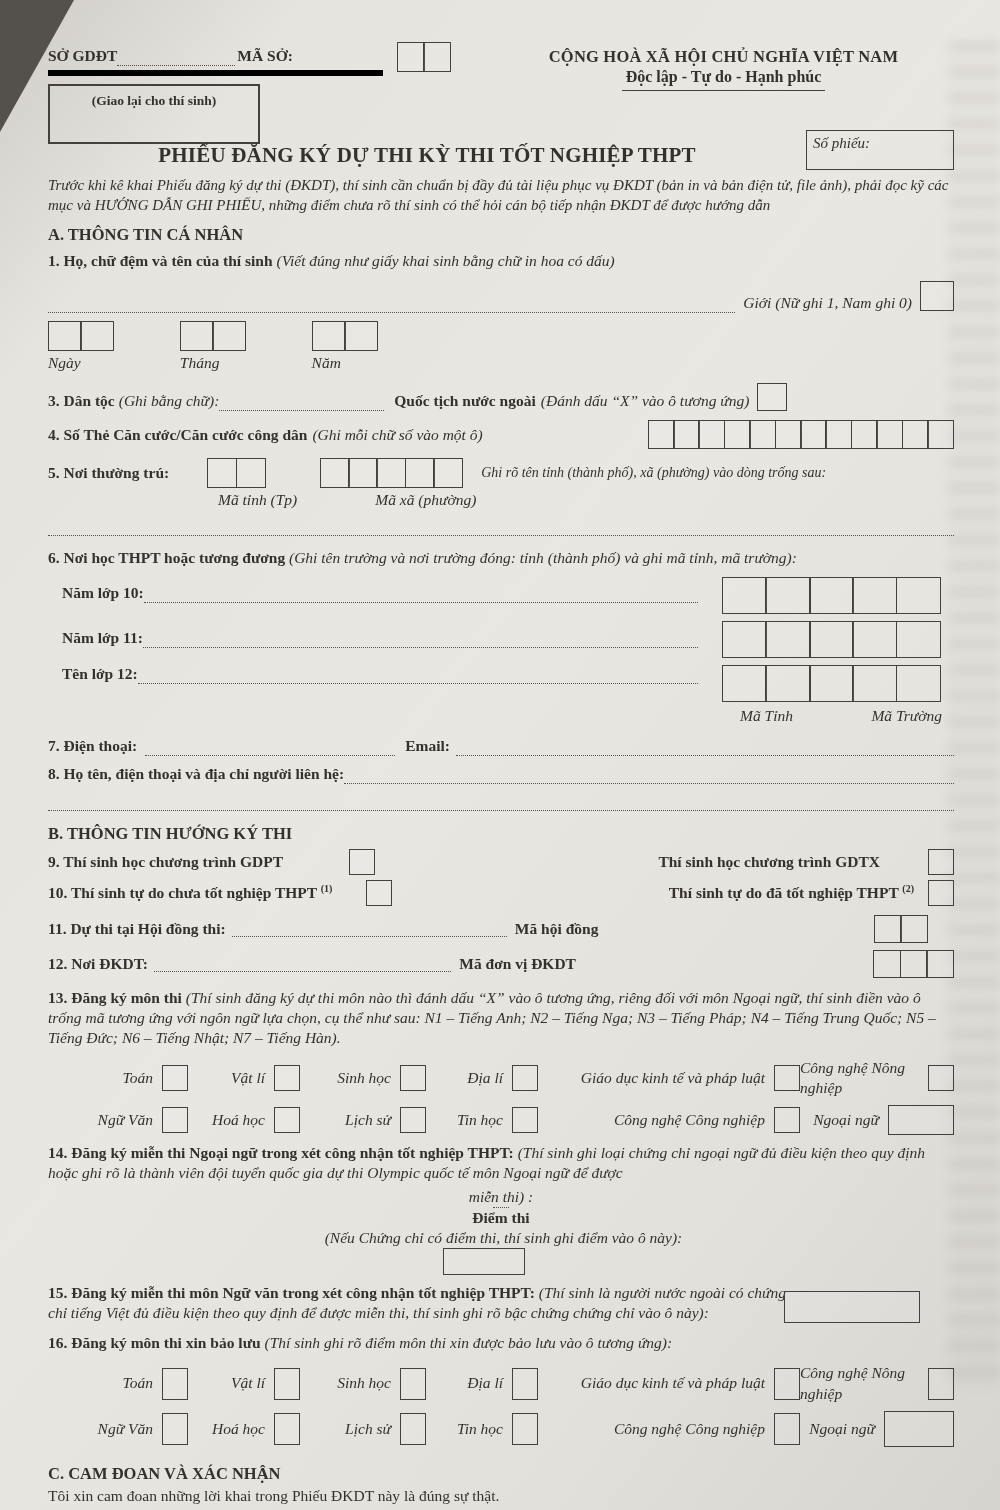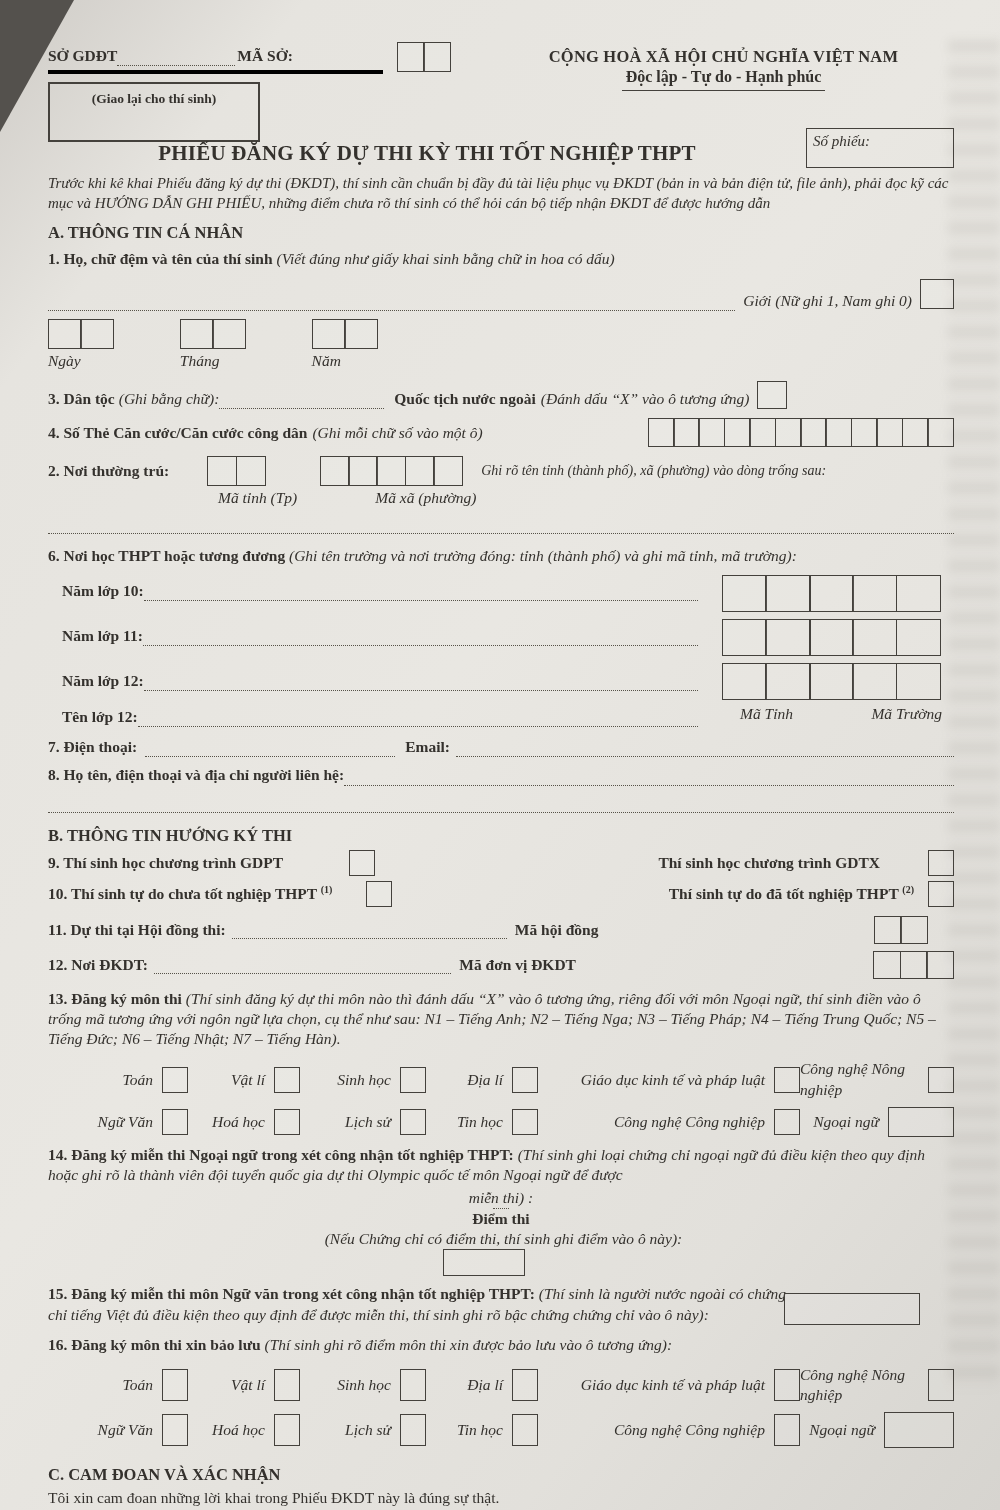--- a/index.html
+++ b/index.html
@@ -28,21 +28,21 @@
   .join .bx + .bx{margin-left:-1.6px;}
   .bx.s2{width:34px;height:30px;}
   .bx.g6{width:45px;height:37px;}
   .bx.wide{width:66px;height:30px;}
   .bx.score{width:82px;height:27px;}
   .bx.lang15{width:136px;height:32px;}
   sup{font-size:10px;}
   
   .hdr{display:flex;align-items:flex-start;}
   .hdr-left{width:445px;}
-  .hdr-line1{display:flex;align-items:flex-end;border-bottom:4px solid #000000;padding-bottom:4px;width:335px;float:left;}
+  .hdr-line1{display:flex;align-items:flex-end;border-bottom:6px solid #000000;padding-bottom:4px;width:335px;float:left;}
   .nat{flex:1;text-align:center;}
   .nat .l1{font-weight:bold;font-size:16.5px;letter-spacing:.2px;}
   .nat .l2{font-weight:bold;font-size:16px;border-bottom:1.8px solid #44413c;display:inline-block;padding:0 4px 2px;}
   .giaolai{border:2px solid #44413c;width:208px;height:56px;display:flex;justify-content:center;margin-top:8px;}
   .giaolai span{font-weight:bold;font-size:13.5px;padding-top:6px;}
   .titlebar{display:flex;align-items:flex-start;margin-top:-28px;}
   .title{flex:1;text-align:center;font-weight:bold;font-size:21px;padding:26px 10px 0 10px;letter-spacing:.2px;}
   .sophieu{border:1.8px solid #44413c;width:148px;height:40px;font-style:italic;font-size:15px;padding:3px 6px;box-sizing:border-box;margin-top:14px;}
   .intro{font-style:italic;margin-top:6px;font-size:15px;line-height:1.32;}
   .sec-title{font-weight:bold;font-size:16.5px;margin-top:8px;}
@@ -172,21 +172,21 @@
         <span class="bx" style="width:27px;height:29px;"></span>
         <span class="bx" style="width:27px;height:29px;"></span>
         <span class="bx" style="width:27px;height:29px;"></span>
         <span class="bx" style="width:27px;height:29px;"></span>
         <span class="bx" style="width:27px;height:29px;"></span>
     </div>
   </div>
 
   <div class="item" style="margin-top:9px;">
     <div class="rowc">
-      <span class="lbl">2. Nơi thường trú:</span>
+      <span class="lbl">5. Nơi thường trú:</span>
       <div class="join" style="margin-left:38px;">
         <span class="bx" style="width:30px;height:30px;"></span>
           <span class="bx" style="width:30px;height:30px;"></span>
       </div>
       <div class="join" style="margin-left:54px;">
         <span class="bx" style="width:30px;height:30px;"></span>
           <span class="bx" style="width:30px;height:30px;"></span>
           <span class="bx" style="width:30px;height:30px;"></span>
           <span class="bx" style="width:30px;height:30px;"></span>
           <span class="bx" style="width:30px;height:30px;"></span>
@@ -204,24 +204,20 @@
     <span class="lbl">6. Nơi học THPT hoặc tương đương</span>
     <span class="i">(Ghi tên trường và nơi trường đóng: tỉnh (thành phố) và ghi mã tỉnh, mã trường):</span>
     <div class="six">
       <div class="six-left">
         <div class="srow">
             <span class="lbl" style="padding-left:14px;">Năm lớp 10:</span>
             <span class="dots"></span>
           </div>
         <div class="srow" style="margin-top:25px;">
             <span class="lbl" style="padding-left:14px;">Năm lớp 11:</span>
-            <span class="dots"></span>
-          </div>
-        <div class="srow" style="margin-top:25px;">
-            <span class="lbl" style="padding-left:14px;">Năm lớp 12:</span>
             <span class="dots"></span>
           </div>
         <div class="srow" style="margin-top:16px;">
             <span class="lbl" style="padding-left:14px;">Tên lớp 12:</span>
             <span class="dots"></span>
           </div>
       </div>
       <div class="six-right">
         <div class="grow">
             <span class="bx g6"></span>

